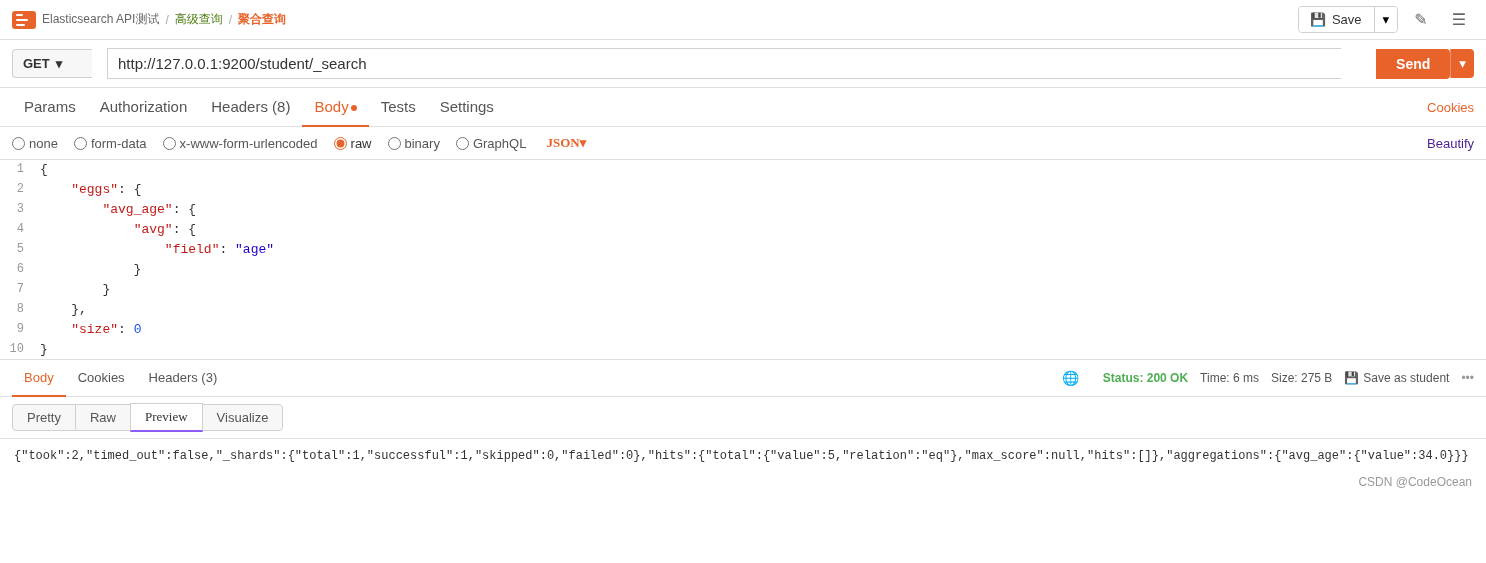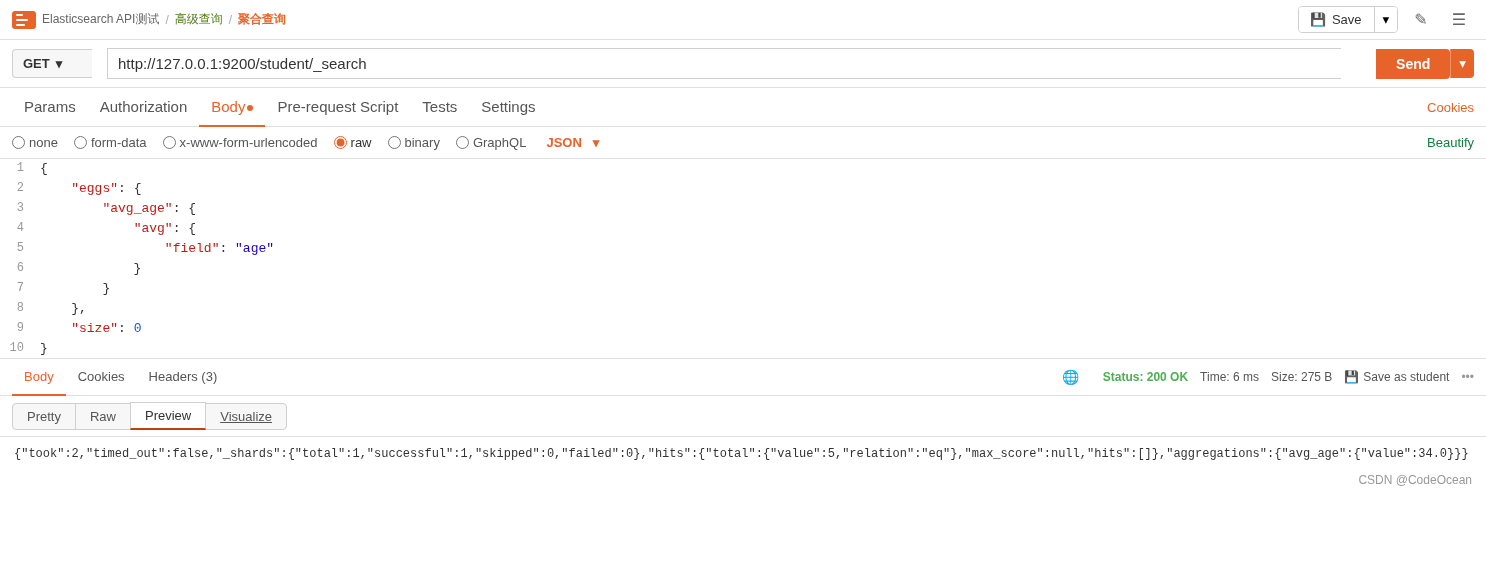--- a/index.html
+++ b/index.html
@@ -59,23 +59,23 @@
     .tabs-right { margin-left: auto; color: #e8632a; cursor: pointer; font-size: 13px; }
 
     
     .body-options {
       display: flex; align-items: center; padding: 8px 12px; gap: 16px; border-bottom: 1px solid #e0e0e0;
     }
     .radio-option { display: flex; align-items: center; gap: 4px; cursor: pointer; font-size: 13px; color: #555; }
     .radio-option input[type=radio] { accent-color: #e8632a; }
     .radio-option.selected { color: #333; }
     .json-selector {
-      display: flex; align-items: center; gap: 11px; color: #e8632a; font-weight: 600; cursor: pointer; margin-left: 4px;
-    }
-    .beautify-btn { margin-left: auto; color: #15803d; cursor: pointer; font-size: 13px; font-weight: 500; }
+      display: flex; align-items: center; gap: 0; color: #e8632a; font-weight: 600; cursor: pointer; margin-left: 4px; font-family: Liberation Serif, serif;
+    }
+    .beautify-btn { margin-left: auto; color: #4c1d95; cursor: pointer; font-size: 13px; font-weight: 500; }
 
     
     .code-editor {
       background: #fff; padding: 0; position: relative; height: 200px; overflow-y: auto; overflow-x: hidden;
       border-bottom: 1px solid #e0e0e0; font-family: 'Courier New', Consolas, monospace; font-size: 13px;
     }
     .code-line { display: flex; align-items: flex-start; min-height: 20px; }
     .line-num { width: 36px; text-align: right; padding-right: 12px; color: #999; font-size: 12px; user-select: none; padding-top: 2px; flex-shrink: 0; }
     .line-content { flex: 1; padding: 2px 4px; white-space: pre; color: #333; }
     
@@ -99,22 +99,22 @@
     }
     .status-ok { color: #4caf50; font-weight: 600; margin-left: 11px; }
     .save-example { display: flex; align-items: center; gap: 4px; color: #555; cursor: pointer; font-size: 12px; }
 
     
     .resp-view-tabs { display: flex; align-items: center; padding: 6px 12px; gap: 0; border-bottom: 1px solid #e0e0e0; }
     .resp-view-tab {
       padding: 5px 14px; cursor: pointer; font-size: 13px; color: #555; border: 1px solid #d0d0d0; background: #f7f7f7; margin-right: -1px;
     }
     .resp-view-tab:first-child { border-radius: 4px 0 0 4px; }
-    .resp-view-tab:last-child { border-radius: 0 4px 4px 0; text-decoration: underline; }
-    .resp-view-tab.active { background: #fff; color: #333; font-weight: 500; border-bottom: 2px solid #c2410c; z-index: 1; position: relative; }
+    .resp-view-tab:last-child { border-radius: 0 4px 4px 0; }
+    .resp-view-tab.active { background: #fff; color: #333; font-weight: 500; border-bottom: 2px solid #8b5cf6; z-index: 1; position: relative; font-family: Liberation Serif, serif; }
 
     
     .resp-body { padding: 10px 14px; font-family: 'Courier New', Consolas, monospace; font-size: 12px; color: #333; word-break: break-all; background: #fff; }
     .resp-footer { text-align: right; padding: 2px 14px; font-size: 12px; color: #999; }
 
     
     ::-webkit-scrollbar { width: 6px; height: 6px; }
     ::-webkit-scrollbar-track { background: #f0f0f0; }
     ::-webkit-scrollbar-thumb { background: #ccc; border-radius: 3px; }
   </style>
@@ -157,22 +157,22 @@
   <input class="url-input" type="text" value="http://127.0.0.1:9200/student/_search" style="">
   <div class="send-btn-group">
     <button class="send-btn">Send</button>
     <button class="send-dropdown">▾</button>
   </div>
 </div>
 
 <div class="tabs-row">
   <div class="tab">Params</div>
   <div class="tab">Authorization</div>
+  <div class="tab">Headers (8)</div>
   <div class="tab active">Body<span class="tab-dot"></span></div>
-  <div class="tab">Pre-request Script</div>
   <div class="tab">Tests</div>
   <div class="tab">Settings</div>
   <div class="tabs-right">Cookies</div>
 </div>
 
 <div class="body-options">
   <label class="radio-option">
     <input type="radio" name="body-type" style=""> none
   </label>
   <label class="radio-option">

